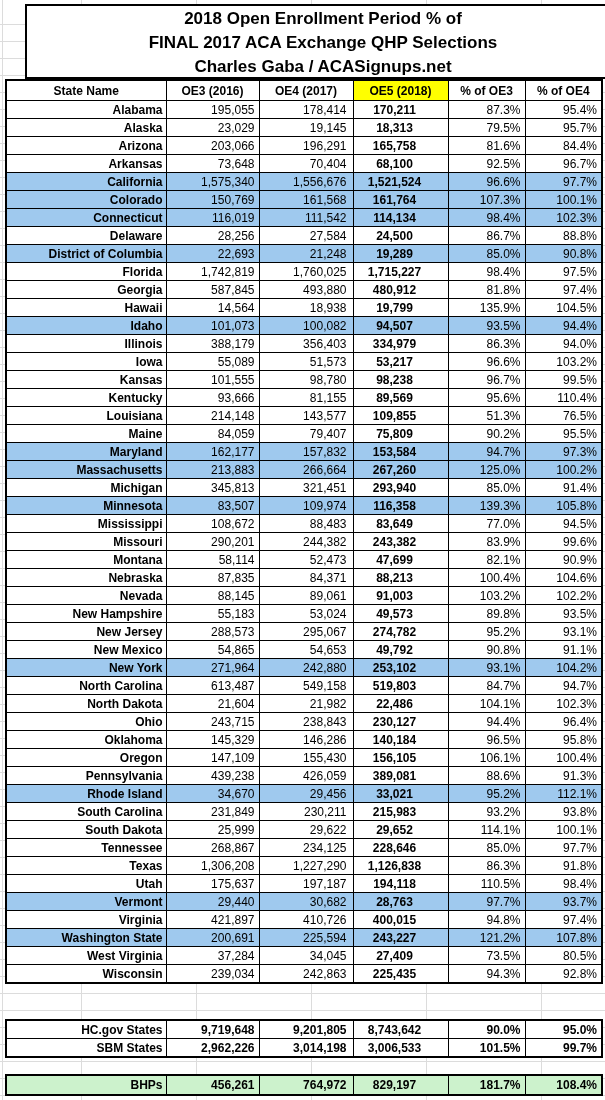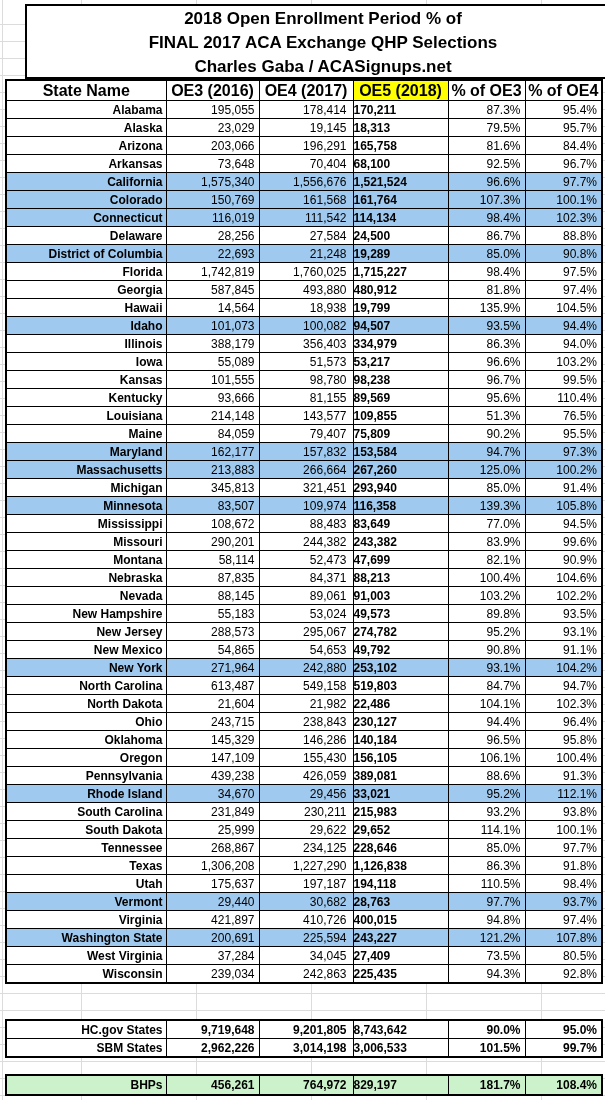--- a/index.html
+++ b/index.html
@@ -30,26 +30,26 @@
   table{
     position:absolute;left:5px;width:596px;table-layout:fixed;
     border-collapse:collapse;background:#fff;border:2px solid #000;
   }
   col.w-name{width:160px}col.w-oe3{width:93px}col.w-oe4{width:94px}
   col.w-oe5{width:95px}col.w-p3{width:77px}col.w-p4{width:77px}
   th,td{
     border:1px solid #000;padding:0;overflow:hidden;white-space:nowrap;
     font-size:12px;height:17px;vertical-align:middle;background:#fff;
   }
-  thead th{height:19px;font-size:16px;font-weight:bold;}
+  thead th{height:19px;font-size:12px;font-weight:bold;}
   th.hl{background:#FFFF00;}
   td.c-name{text-align:right;padding-right:3px;font-weight:bold;}
   td.c-oe3{text-align:right;padding-right:4px;}
   td.c-oe4{text-align:right;padding-right:6px;}
-  td.c-oe5{text-align:left;padding-right:12px;font-weight:bold;}
+  td.c-oe5{text-align:center;padding-right:12px;font-weight:bold;}
   td.c-p3,td.c-p4{text-align:right;padding-right:4px;}
   tr.blue td{background:#9FC9EE;}
   .main{top:79px;}
   .national{top:1025px;}
   .national td{background:#FFFF00;font-weight:bold;height:18px;position:relative;}
   .midtbl{top:1019px;border-radius:13px;}
   .midtbl td{font-weight:bold;height:17px;}
   .bhps{top:1074px;}
   .bhps td{background:#CCF2CC;font-weight:bold;height:18px;}
   span.note{

